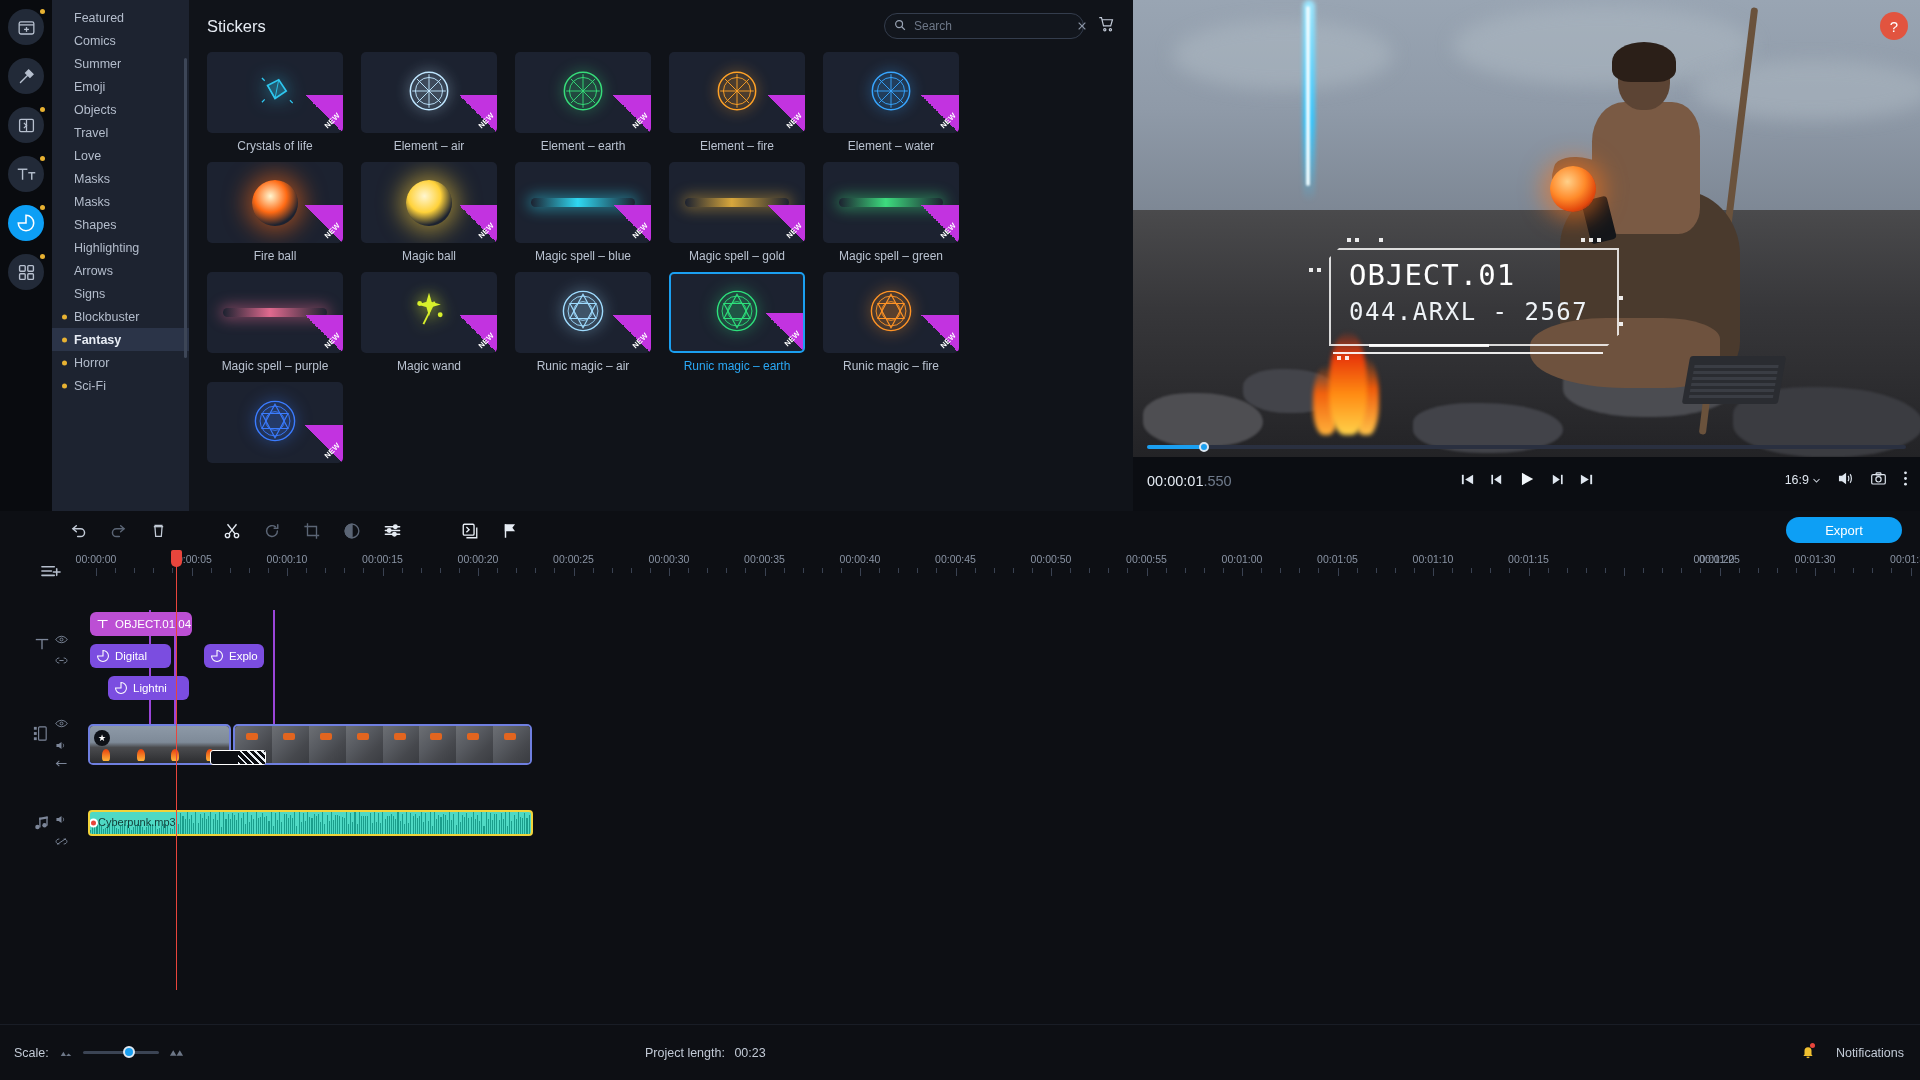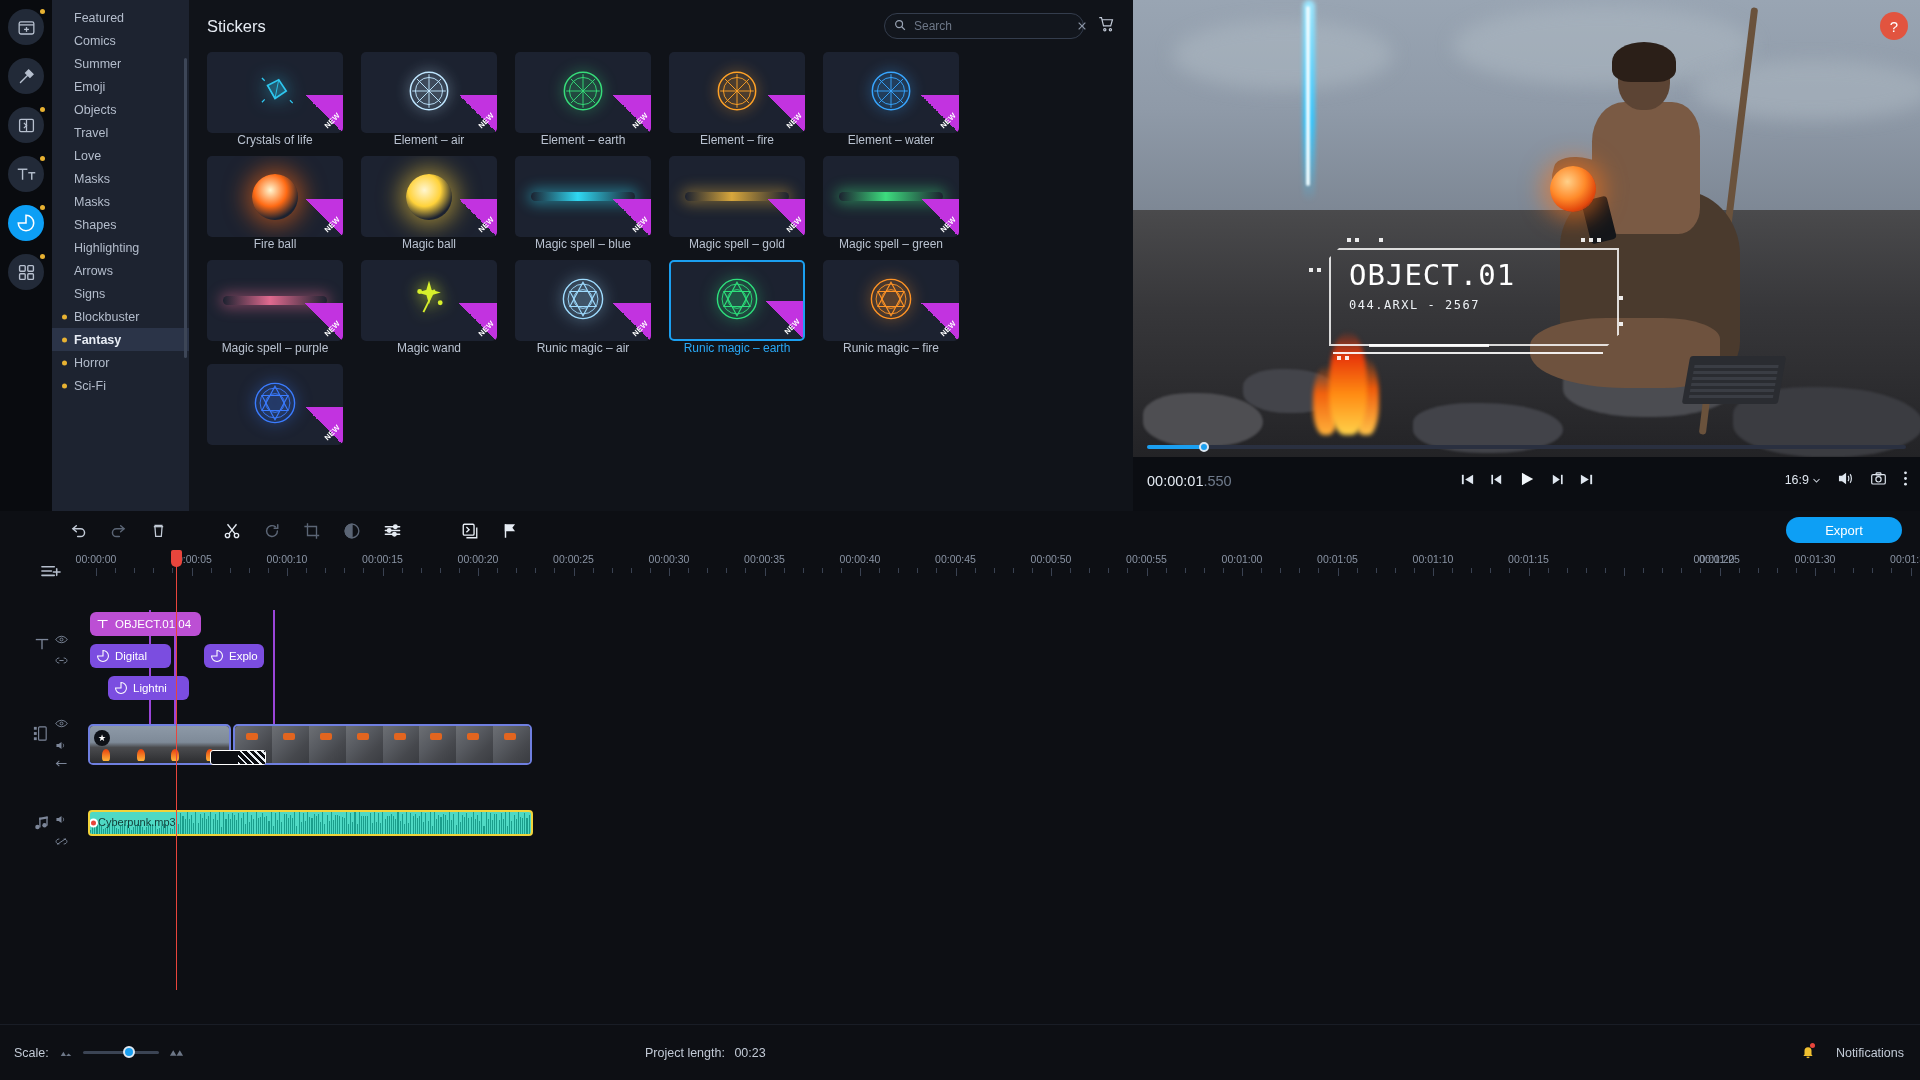--- a/index.html
+++ b/index.html
@@ -79,21 +79,21 @@
   .scell.sel .sthumb { border: 2px solid #1b9ff0; }
   .sthumb .badge {
     position: absolute; right: 0; bottom: 0; width: 38px; height: 38px;
     background: linear-gradient(45deg, transparent 50%, #c233e0 50%);
   }
   .sthumb .badge span {
     position: absolute; right: 2px; bottom: 8px; font-size: 7.5px; color: #fff;
     transform: rotate(-45deg); letter-spacing: .3px; font-weight: bold;
   }
   .slabel {
-    width: 136px; text-align: center;
+    margin-top: 6px; width: 136px; text-align: center;
     font-size: 12px; color: #b9c2d0; white-space: nowrap;
   }
   .scell.sel .slabel { color: #2aa8f5; }
 
   
   .preview { width: 787px; height: 511px; background: #0b0d12; position: relative; }
   .pv-video {
     position: absolute; left: 0; top: 0; width: 787px; height: 457px;
     background: linear-gradient(180deg,#9aa6b4 0%, #8b97a6 28%, #6c727a 48%, #3e4247 70%, #24262b 100%);
     overflow: hidden;
@@ -147,21 +147,21 @@
   .laptop::after { content: ""; position: absolute; left: 6px; top: 6px; right: 6px; bottom: 6px;
     background: repeating-linear-gradient(0deg,#3a3d44 0 3px,#2a2c31 3px 6px); }
 
   .hud {
     position: absolute; left: 196px; top: 248px; width: 290px; height: 98px;
     border: 2px solid rgba(255,255,255,.82);
     clip-path: polygon(10px 0, 100% 0, 100% 88%, 96% 100%, 0 100%, 0 10px);
   }
   .hud-t1 { position: absolute; left: 18px; top: 8px; font-size: 29px; color: #fff;
     font-family: "DejaVu Sans Mono", monospace; letter-spacing: 1px; }
-  .hud-t2 { position: absolute; left: 18px; top: 48px; font-size: 12px; color: #eef2f6;
+  .hud-t2 { position: absolute; left: 18px; top: 48px; font-size: 24px; color: #eef2f6;
     font-family: "DejaVu Sans Mono", monospace; letter-spacing: 1.5px; }
   .hud-tick { position: absolute; background: rgba(255,255,255,.9); }
 
   .help-btn {
     position: absolute; right: 12px; top: 12px; width: 28px; height: 28px;
     border-radius: 50%; background: #e2543f; color: #fff; font-size: 15px;
     display: flex; align-items: center; justify-content: center;
   }
 
   .pv-bar { position: absolute; left: 0; bottom: 0; width: 787px; height: 54px; background: #0b0d12; }
@@ -1015,21 +1015,21 @@
         </div>
 
       <div class="playhead" style="left:148px;top:0;height:440px;">
         <div class="ph-knob"></div>
       </div>
 
       <div class="c-line" style="left:121px;top:60px;height:128px;"></div>
       <div class="c-line" style="left:146px;top:86px;height:102px;"></div>
       <div class="c-line" style="left:245px;top:60px;height:128px;"></div>
 
-      <div class="clip title" style="left:62px;top:62px;width:111px;height:24px;">
+      <div class="clip title" style="left:62px;top:62px;width:102px;height:24px;">
         <svg width="14" height="14" viewBox="0 0 18 18" stroke="#fff" stroke-width="1.6" fill="none">
             <line x1="2" y1="4.5" x2="15" y2="4.5"></line>
             <line x1="8.5" y1="4.5" x2="8.5" y2="14"></line>
           </svg>
         <span>OBJECT.01 04</span>
       </div>
 
       <div class="clip sticker" style="left:62px;top:94px;width:81px;height:24px;">
         <svg width="14" height="14" viewBox="0 0 18 18" stroke="#fff" stroke-width="1.4" fill="none">
             <path d="M2 9a7 7 0 1 0 7-7v7z"></path>

